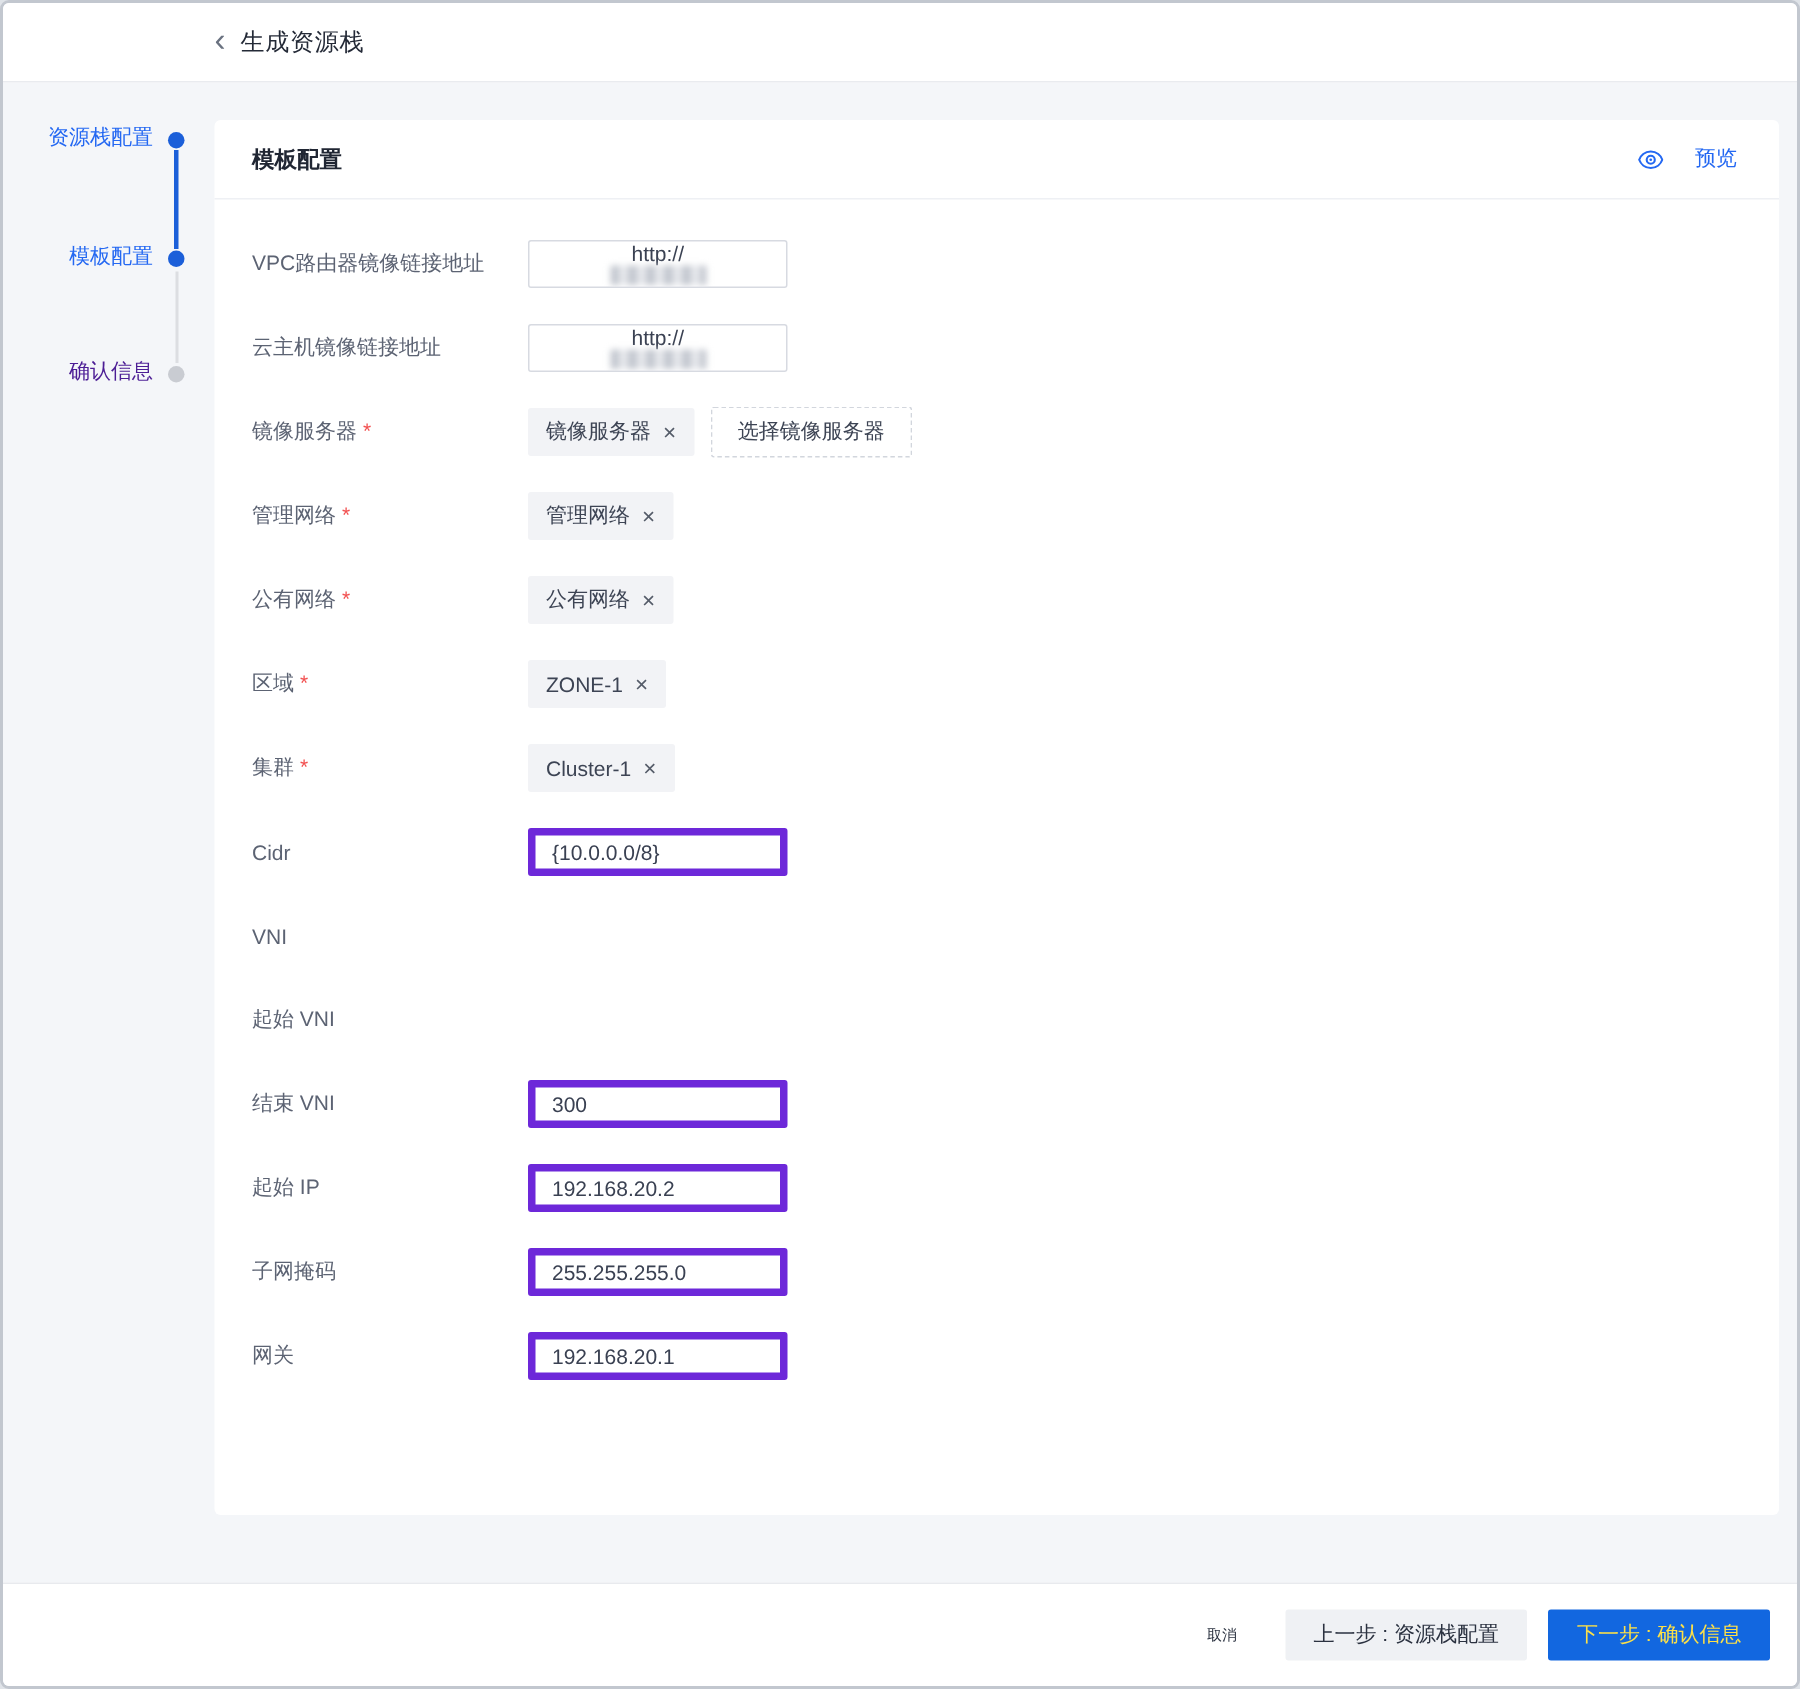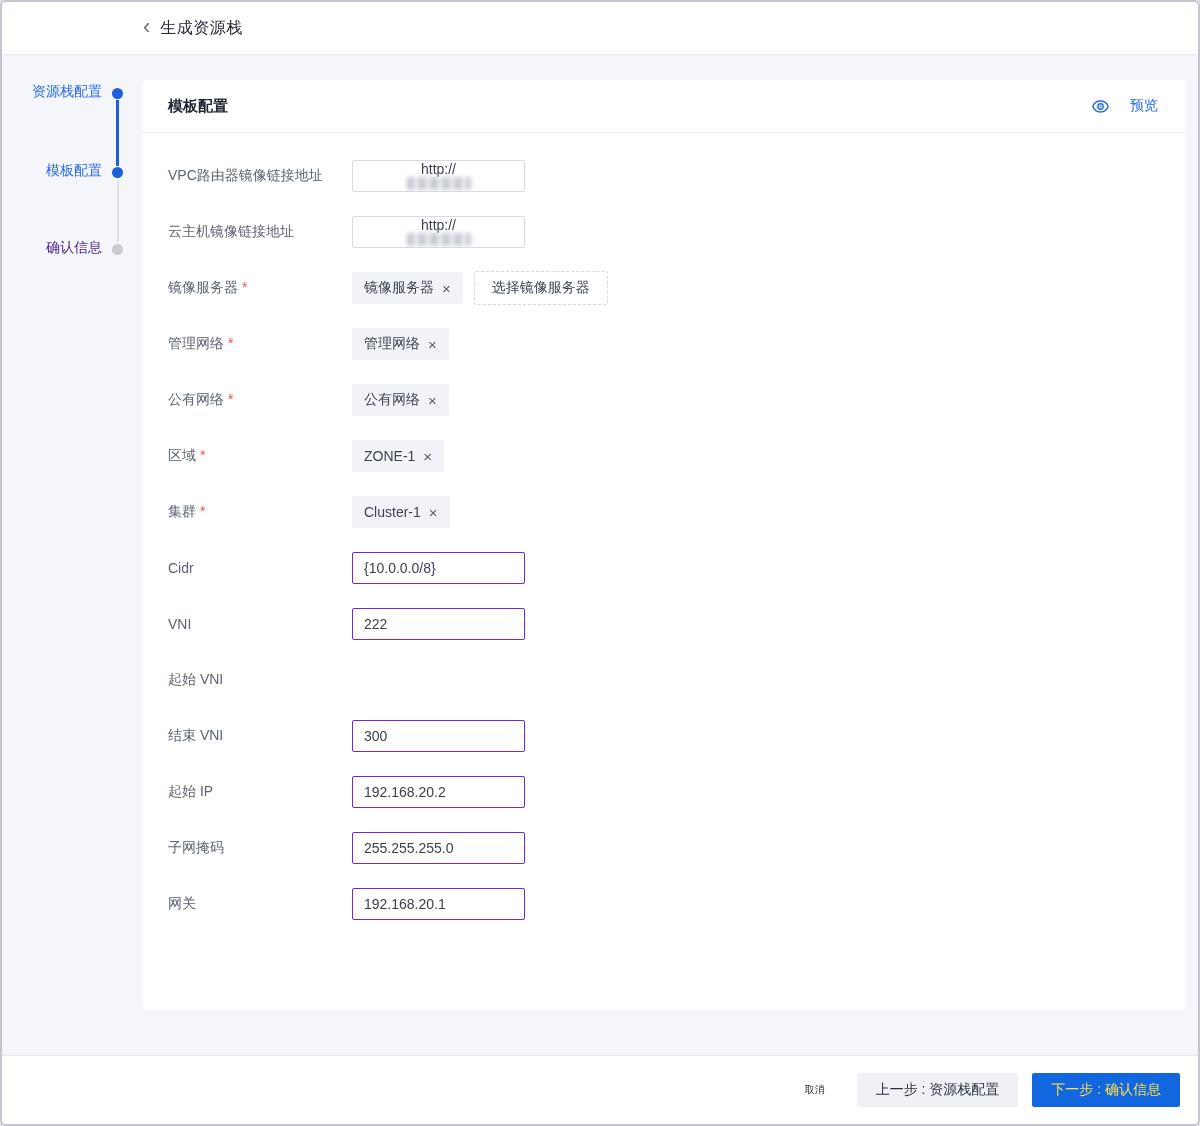--- a/index.html
+++ b/index.html
@@ -44,21 +44,21 @@
   }
   .card-title{ font-size:15px; font-weight:600; color:#202633; }
   .preview{ display:flex; align-items:center; gap:21px; color:#2468f2; font-size:14px; cursor:pointer;justify-content:space-between; }
 
   .form{ padding:27px 0 0 25px; }
   .form-row{ display:flex; align-items:center; height:32px; margin-bottom:24px; }
   .form-label{ width:184px; flex:none; font-size:14px; color:#5c6373; }
   .req{ color:#f25050; margin-left:4px; }
 
   .txt{
-    width:173px; height:32px; border:1px solid #6d28d9; border-radius:2px;
+    width:173px; height:32px; border:5px solid #6d28d9; border-radius:2px;
     padding:0 11px; font-size:14px; color:#3a4152; background:#fff; font-family:inherit;
   }
   .urlbox{
     width:173px; height:32px; border:1px solid #d7dae1; border-radius:2px;
     display:flex; align-items:center; padding:0 10px; font-size:14px; color:#3a4152; background:#fff;
     white-space:nowrap; overflow:hidden;flex-direction:column;
   }
   .blurseg{
     display:inline-block; width:64px; height:13px; margin:0 2px; flex:none;
     background:repeating-linear-gradient(90deg,#c3c7cf 0 6px,#e6e8ec 6px 12px);
@@ -175,21 +175,20 @@
             <span>Cluster-1</span>
             <span class="x">×</span>
           </span>
         </div>
         <div class="form-row" style="margin-top: 6px;">
           <label class="form-label">Cidr</label>
           <input class="txt" value="{10.0.0.0/8}" style="">
         </div>
         <div class="form-row">
           <label class="form-label">VNI</label>
-          <input class="txt" value="222" style="">
         </div>
         <div class="form-row">
           <label class="form-label">起始 VNI</label>
         </div>
         <div class="form-row">
           <label class="form-label">结束 VNI</label>
           <input class="txt" value="300" style="">
         </div>
         <div class="form-row">
           <label class="form-label">起始 IP</label>

